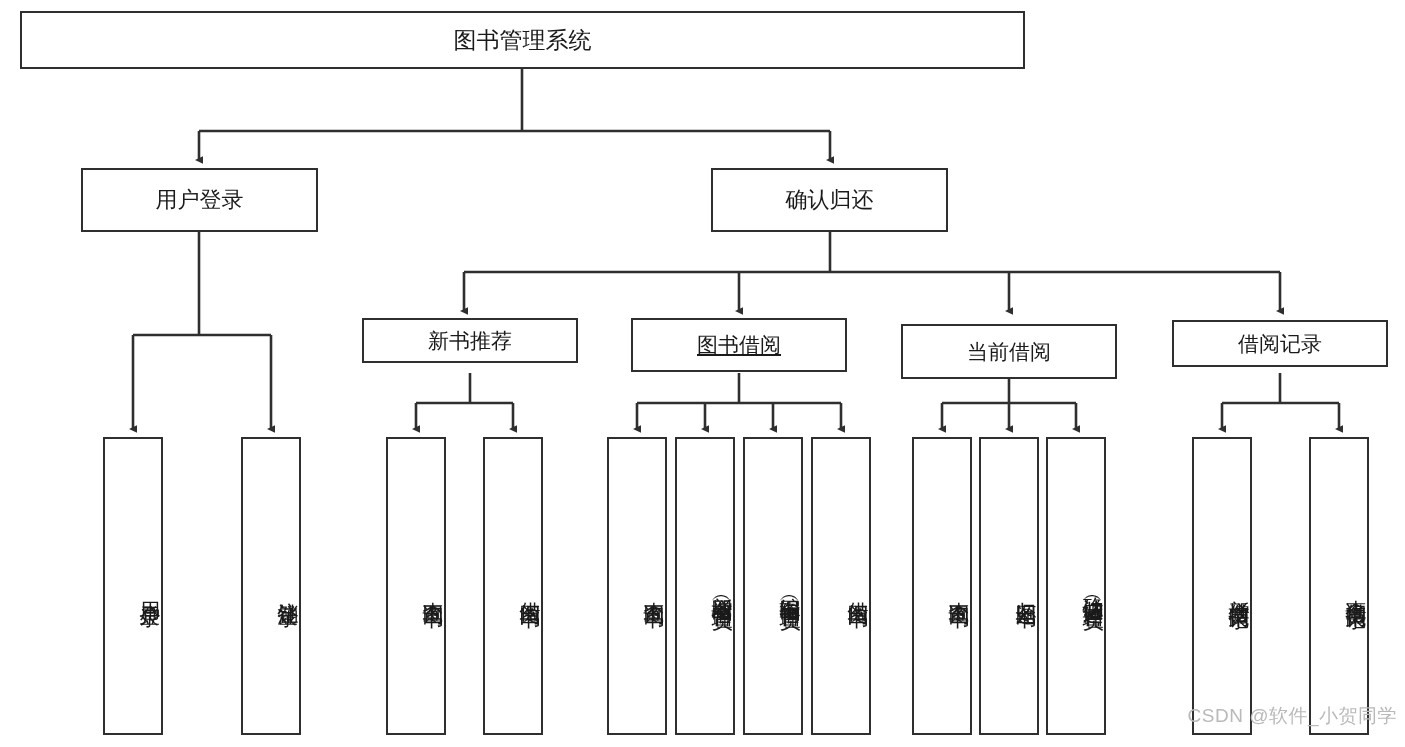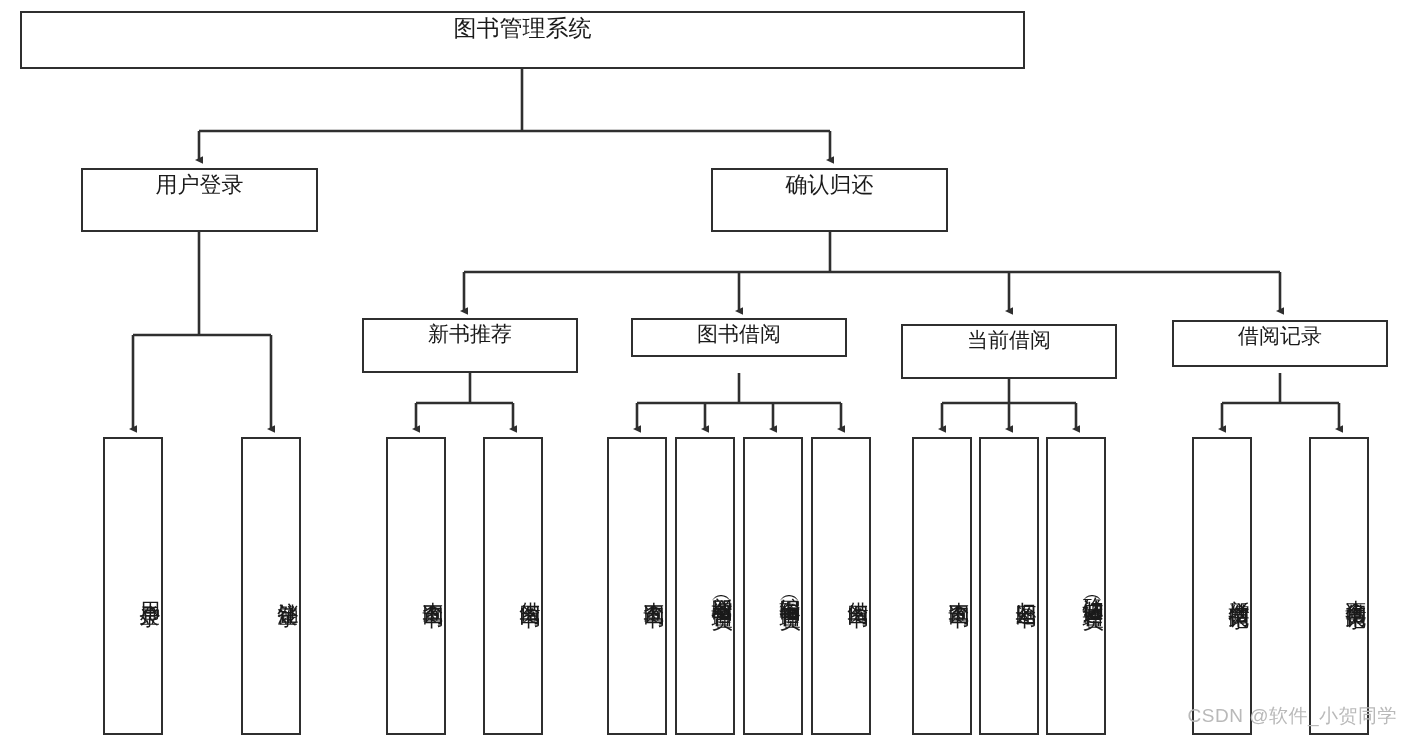--- a/index.html
+++ b/index.html
@@ -25,21 +25,21 @@
     width: 1405px;
     height: 747px;
     pointer-events: none;
   }
   .node {
     position: absolute;
     box-sizing: border-box;
     background: #ffffff;
     border: 2px solid #2f2f2f;
     display: flex;
-    align-items: flex-start;
+    align-items: center;
     justify-content: center;
     color: #1a1a1a;
   }
   .node.root {
     font-size: 23px;
   }
   .node.level2 {
     font-size: 22px;
   }
   .node.level3 {
@@ -130,24 +130,24 @@
     <span>图书管理系统</span>
   </div>
 
   <div class="node level2" style="left:81px; top:168px; width:237px; height:64px;">
     <span>用户登录</span>
   </div>
   <div class="node level2" style="left:711px; top:168px; width:237px; height:64px;">
     <span>确认归还</span>
   </div>
 
-  <div class="node level3" style="left:362px; top:318px; width:216px; height:55px;">
+  <div class="node level3" style="left:362px; top:318px; width:216px; height:45px;">
     <span>新书推荐</span>
   </div>
-  <div class="node level3" style="left:631px; top:318px; width:216px; height:39px;">
+  <div class="node level3" style="left:631px; top:318px; width:216px; height:54px;text-decoration:underline;">
     <span>图书借阅</span>
   </div>
   <div class="node level3" style="left:901px; top:324px; width:216px; height:55px;">
     <span>当前借阅</span>
   </div>
   <div class="node level3" style="left:1172px; top:320px; width:216px; height:47px;">
     <span>借阅记录</span>
   </div>
 
   <div class="node leaf" style="left:103px; top:437px; width:60px; height:298px;">

